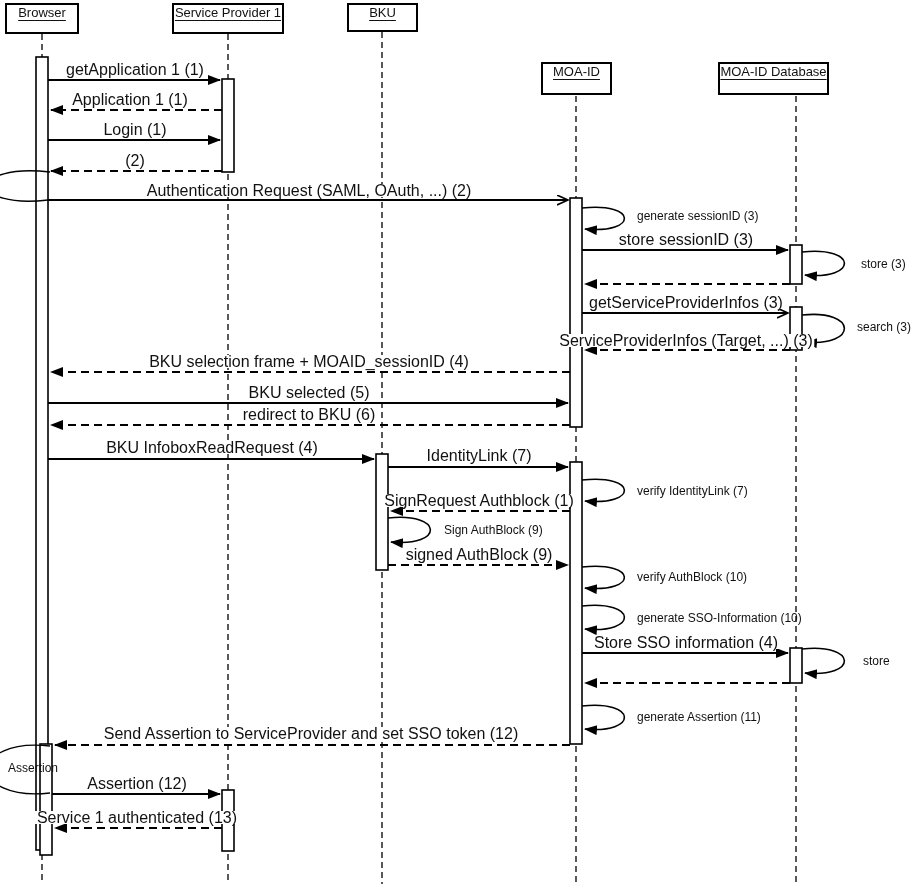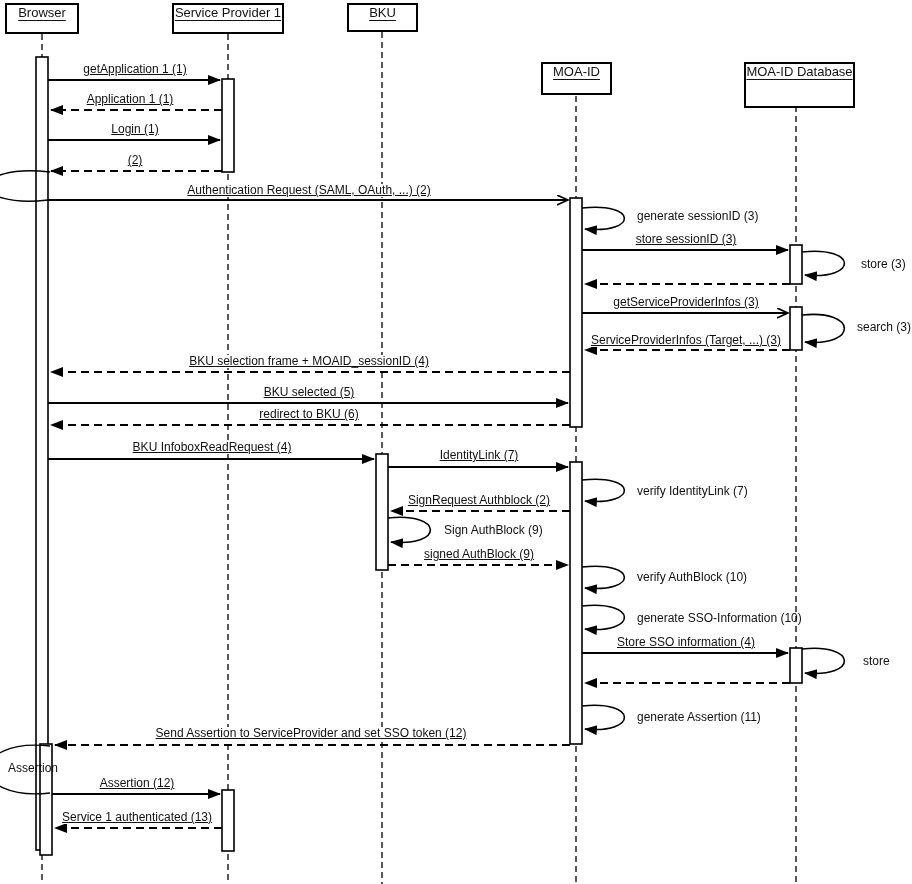--- a/index.html
+++ b/index.html
@@ -8,22 +8,22 @@
     font-family:"Liberation Sans", sans-serif;color:#111;overflow:hidden;
   }
   .stage svg{position:absolute;left:0;top:0;}
   .pbox{
     position:absolute;border:2px solid #000;background:#fff;
     display:flex;justify-content:center;
     font-size:13px;box-sizing:border-box;
   }
   .pbox span{text-decoration:underline;text-underline-offset:3px;white-space:nowrap;}
   .mlabel{
-    position:absolute;font-size:12px;line-height:13px;white-space:nowrap;
-    transform:translateX(-50%);background:#fff;padding:0 2px;text-decoration:underline;
+    position:absolute;font-size:16px;line-height:13px;white-space:nowrap;
+    transform:translateX(-50%);background:#fff;padding:0 2px;
   }
   .slabel{
     position:absolute;font-size:12px;line-height:13px;white-space:nowrap;
   }
 </style>
 </head>
 <body>
 
 <div class="stage">
 
@@ -108,38 +108,38 @@
     </div>
   <div class="pbox" style="left:172px;top:3px;width:112px;height:31px">
       <span>Service Provider 1</span>
     </div>
   <div class="pbox" style="left:347px;top:3px;width:71px;height:29px">
       <span>BKU</span>
     </div>
   <div class="pbox" style="left:541px;top:62px;width:71px;height:33px">
       <span>MOA-ID</span>
     </div>
-  <div class="pbox" style="left:744px;top:62px;width:111px;height:46px">
+  <div class="pbox" style="left:718px;top:62px;width:111px;height:33px">
       <span>MOA-ID Database</span>
     </div>
 
   <div class="mlabel" style="left:135px;top:63px">getApplication 1 (1)</div>
   <div class="mlabel" style="left:130px;top:93px">Application 1 (1)</div>
   <div class="mlabel" style="left:135px;top:123px">Login (1)</div>
   <div class="mlabel" style="left:135px;top:154px">(2)</div>
   <div class="mlabel" style="left:309px;top:184px">Authentication Request (SAML, OAuth, ...)  (2)</div>
   <div class="mlabel" style="left:686px;top:233px">store sessionID (3)</div>
   <div class="mlabel" style="left:686px;top:296px">getServiceProviderInfos (3)</div>
   <div class="mlabel" style="left:686px;top:334px">ServiceProviderInfos (Target, ...) (3)</div>
   <div class="mlabel" style="left:309px;top:355px">BKU selection frame + MOAID_sessionID (4)</div>
   <div class="mlabel" style="left:309px;top:386px">BKU selected (5)</div>
   <div class="mlabel" style="left:309px;top:408px">redirect to BKU (6)</div>
   <div class="mlabel" style="left:212px;top:441px">BKU InfoboxReadRequest (4)</div>
   <div class="mlabel" style="left:479px;top:449px">IdentityLink (7)</div>
-  <div class="mlabel" style="left:479px;top:494px">SignRequest Authblock (2)</div>
+  <div class="mlabel" style="left:479px;top:494px">SignRequest Authblock (1)</div>
   <div class="mlabel" style="left:479px;top:548px">signed AuthBlock (9)</div>
   <div class="mlabel" style="left:686px;top:636px">Store SSO information (4)</div>
   <div class="mlabel" style="left:311px;top:727px">Send Assertion to ServiceProvider and set SSO token (12)</div>
   <div class="mlabel" style="left:137px;top:777px">Assertion (12)</div>
   <div class="mlabel" style="left:137px;top:811px">Service 1 authenticated (13)</div>
 
   <div class="slabel" style="left:637px;top:210px">generate sessionID  (3)</div>
   <div class="slabel" style="left:861px;top:258px">store (3)</div>
   <div class="slabel" style="left:857px;top:321px">search (3)</div>
   <div class="slabel" style="left:637px;top:485px">verify IdentityLink (7)</div>

